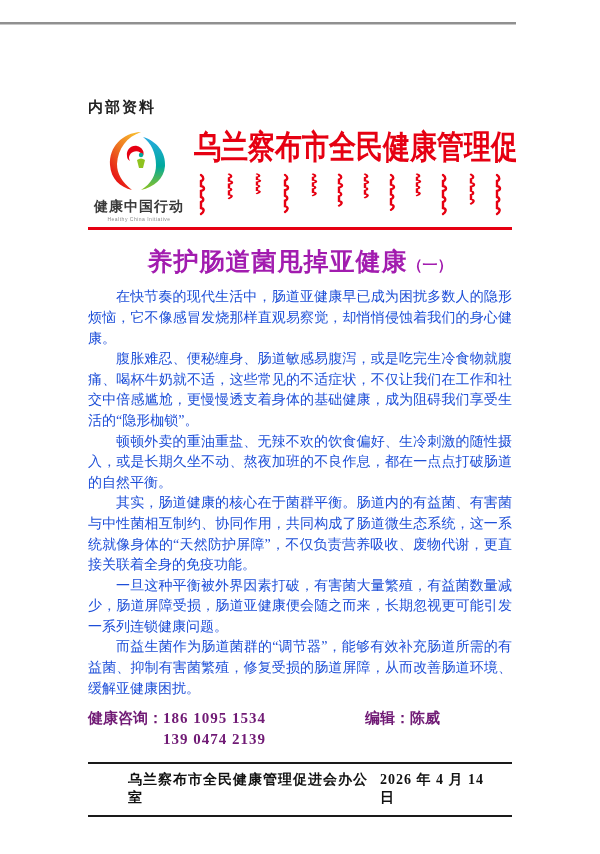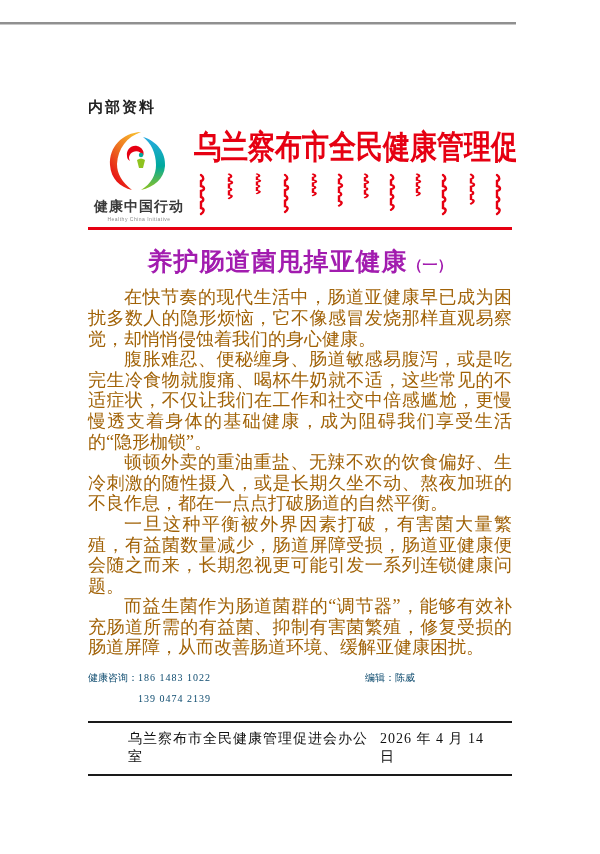--- a/index.html
+++ b/index.html
@@ -77,50 +77,52 @@
     margin-top: 15px;
     font-size: 25px;
     font-weight: 700;
     color: #a21caf;
     letter-spacing: 1px;
   }
   .article-title .title-suffix { font-size: 15px; font-weight: 700; letter-spacing: 0; }
 
   .article-body { margin-top: 9px; }
   .article-body p {
-    font-size: 18px;
+    font-size: 14px;
     line-height: 20.6px;
     text-align: justify;
     text-indent: 2em;
-    color: #a16207;
+    color: #1d4ed8;
   }
 
   .contact-row {
     display: flex;
     margin-top: 9px;
-    font-size: 10px;
+    font-size: 15px;
     line-height: 21px;
-    color: #0c4a6e;
+    color: #701a75;
+    font-weight: bold;
   }
   .contact-left { flex: 0 0 277px; display: flex; }
   .contact-label { white-space: nowrap; }
   .phones { }
   .phone { letter-spacing: 1px; }
   .contact-right { flex: 1; }
   .credit-line { white-space: nowrap; }
 
   .footer-box {
     margin-top: 12px;
     border-top: 2px solid #1a1a1a;
     border-bottom: 2px solid #1a1a1a;
     padding: 7px 0 8px 0;
     display: flex;
     justify-content: space-between;
     font-size: 14px;
     color: #111;
+    font-weight: bold;
   }
   .footer-office { padding-left: 40px; letter-spacing: 1px; }
   .footer-date { padding-right: 10px; letter-spacing: 1px; }
 </style>
 </head>
 <body>
 
 <div class="page">
   <div class="window-top-edge"></div>
 
@@ -182,29 +184,30 @@
     <div class="red-rule"></div>
 
     <div class="article-title">
       <span>养护肠道菌甩掉亚健康</span><span class="title-suffix">（一）</span>
     </div>
 
     <div class="article-body">
       <p>在快节奏的现代生活中，肠道亚健康早已成为困扰多数人的隐形烦恼，它不像感冒发烧那样直观易察觉，却悄悄侵蚀着我们的身心健康。</p>
       <p>腹胀难忍、便秘缠身、肠道敏感易腹泻，或是吃完生冷食物就腹痛、喝杯牛奶就不适，这些常见的不适症状，不仅让我们在工作和社交中倍感尴尬，更慢慢透支着身体的基础健康，成为阻碍我们享受生活的“隐形枷锁”。</p>
       <p>顿顿外卖的重油重盐、无辣不欢的饮食偏好、生冷刺激的随性摄入，或是长期久坐不动、熬夜加班的不良作息，都在一点点打破肠道的自然平衡。</p>
+      <p>其实，肠道健康的核心在于菌群平衡。肠道内的有益菌、有害菌与中性菌相互制约、协同作用，共同构成了肠道微生态系统，这一系统就像身体的“天然防护屏障”，不仅负责营养吸收、废物代谢，更直接关联着全身的免疫功能。</p>
       <p>一旦这种平衡被外界因素打破，有害菌大量繁殖，有益菌数量减少，肠道屏障受损，肠道亚健康便会随之而来，长期忽视更可能引发一系列连锁健康问题。</p>
       <p>而益生菌作为肠道菌群的“调节器”，能够有效补充肠道所需的有益菌、抑制有害菌繁殖，修复受损的肠道屏障，从而改善肠道环境、缓解亚健康困扰。</p>
     </div>
 
     <div class="contact-row">
       <div class="contact-left">
         <span class="contact-label">健康咨询：</span>
         <span class="phones">
-          <div class="phone">186 1483 1022</div>
+          <div class="phone">186 1095 1534</div>
           <div class="phone">139 0474 2139</div>
         </span>
       </div>
       <div class="contact-right">
         <div class="credit-line"><span>编辑：</span><span>陈威</span></div>
       </div>
     </div>
 
     <div class="footer-box">
       <span class="footer-office">乌兰察布市全民健康管理促进会办公室</span>

